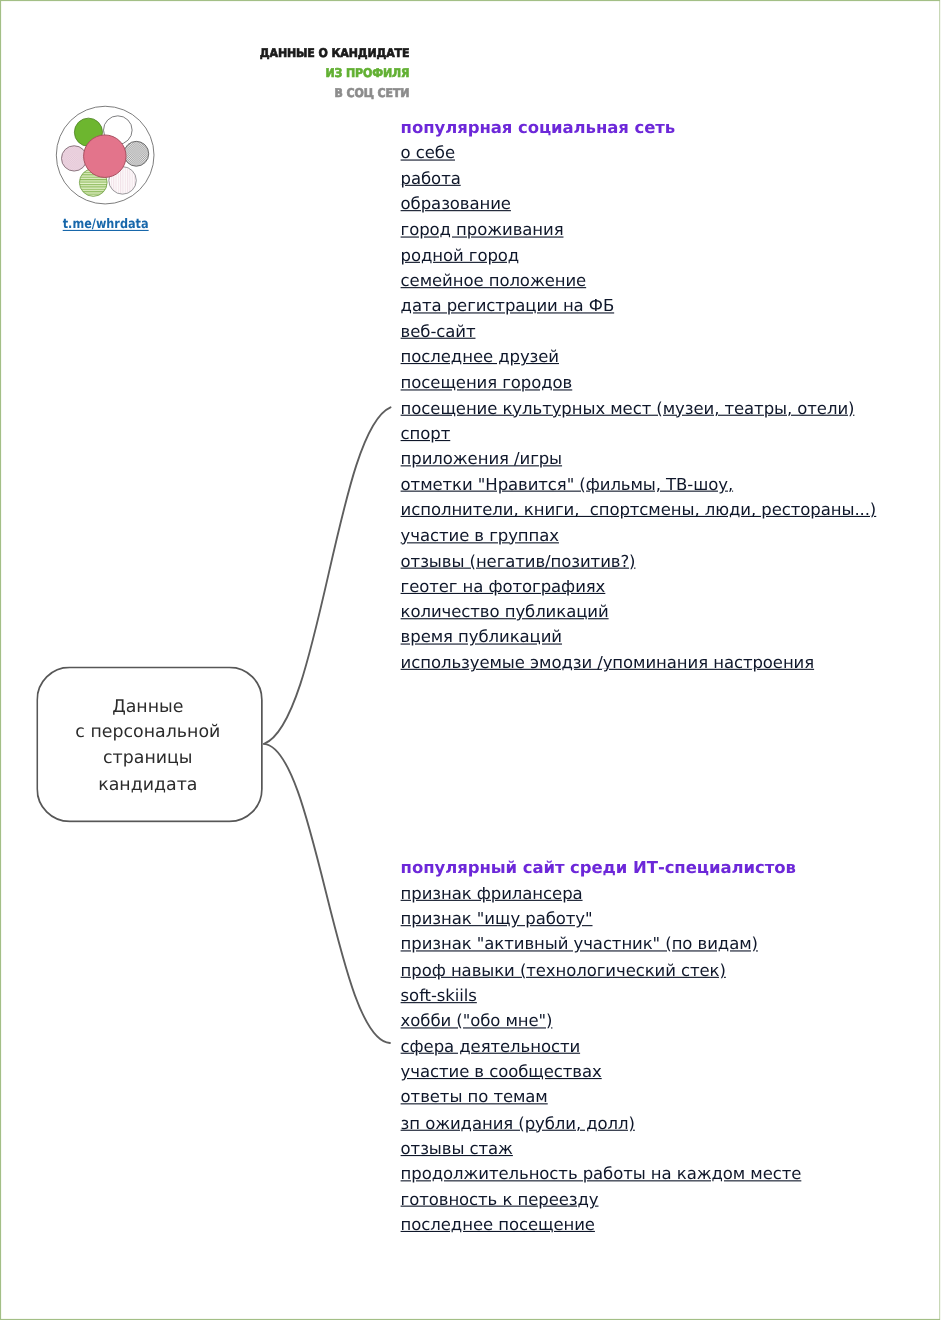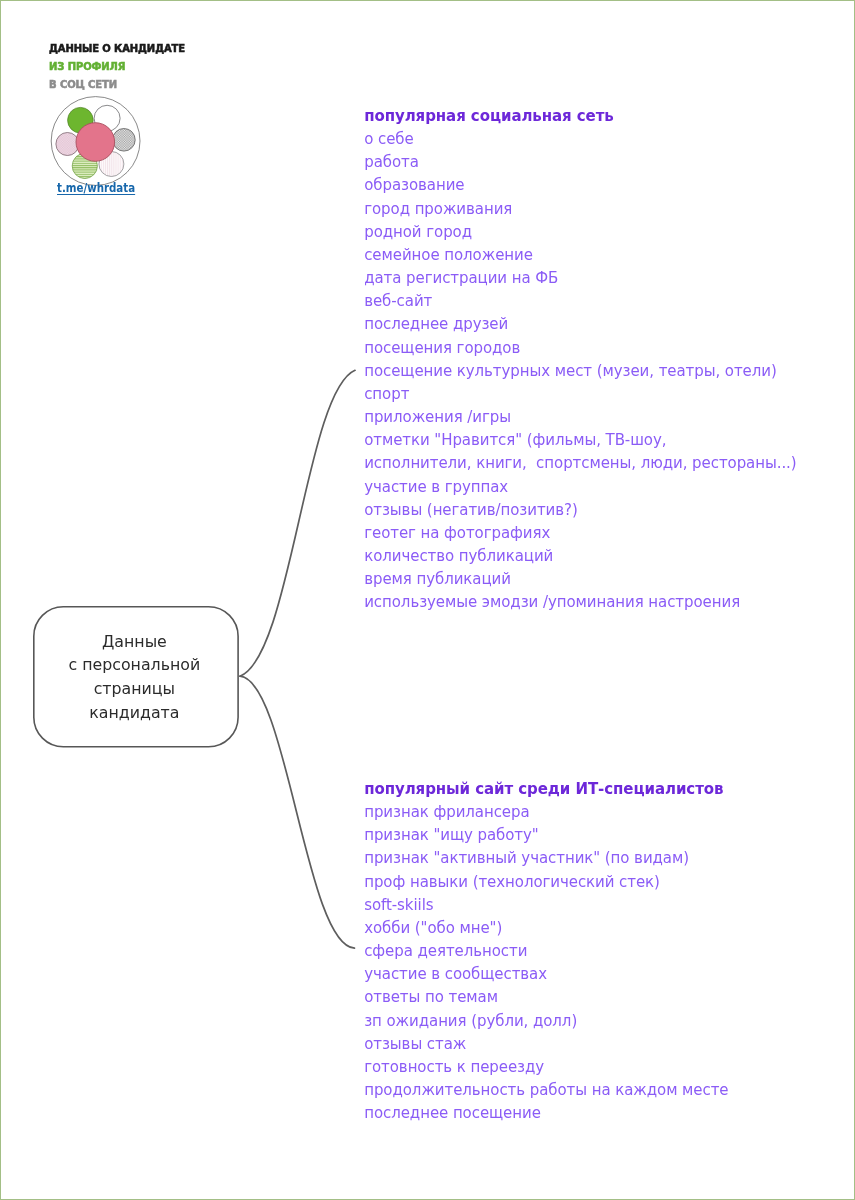--- a/index.html
+++ b/index.html
@@ -3,48 +3,48 @@
 <meta charset="utf-8">
 <style>
   html,body{margin:0;padding:0;background:#fff;}
   body{width:855px;height:1200px;font-family:"DejaVu Sans",sans-serif;overflow:hidden;}
   #page{position:relative;width:855px;height:1200px;background:#ffffff;overflow:hidden;}
   #frame{position:absolute;left:0;top:0;width:855px;height:1200px;box-sizing:border-box;
          border:1.2px solid #a3bf86;pointer-events:none;}
   .abs{position:absolute;}
 
   
-  #header{left:48.6px;top:40px;width:320px;}
+  #header{left:48.6px;top:40px;width:320px;text-align:right;}
   .htitle{font-family:"DejaVu Sans Condensed","DejaVu Sans",sans-serif;
           font-weight:bold;font-size:11px;line-height:18.2px;letter-spacing:-0.1px;
           transform:scaleX(1.01);transform-origin:left center;white-space:nowrap;}
   .htitle.l1{-webkit-text-stroke:0.55px #1a1a1a;}
   .htitle.l2{-webkit-text-stroke:0.55px #62b033;}
   .htitle.l3{-webkit-text-stroke:0.55px #8c8c8c;}
   .htitle.l1{color:#1a1a1a;}
   .htitle.l2{color:#62b033;}
   .htitle.l3{color:#8c8c8c;}
 
   #logo{left:45px;top:95px;}
-  #linkrow{left:57px;top:177px;}
+  #linkrow{left:57px;top:192px;}
   .linktext{font-family:"DejaVu Sans Condensed","DejaVu Sans",sans-serif;
             font-weight:bold;font-size:12px;color:#1767ab;display:inline-block;
             transform:scaleX(0.95);transform-origin:left top;
             text-decoration:underline;text-decoration-thickness:1.3px;text-underline-offset:2.4px;}
 
   
   #centre{left:33.4px;top:606px;width:174px;height:142px;}
   #centre .label{position:absolute;left:-2px;top:0px;width:206px;height:142px;
       display:flex;flex-direction:column;align-items:center;justify-content:center;
       font-size:15.8px;line-height:23.6px;color:#2b2b2b;}
 
   
   .branch{position:absolute;left:364.2px;}
   .bhead{font-size:15px;font-weight:bold;color:#6d28d9;line-height:23.15px;white-space:nowrap;letter-spacing:-0.005em;}
-  .bitem{font-size:15px;color:#8b5cf6;line-height:23.15px;white-space:pre;letter-spacing:-0.005em;}
+  .bitem{font-size:15px;color:#0f172a;line-height:23.15px;white-space:pre;letter-spacing:-0.005em;text-decoration:underline;}
   #branch1{top:105px;}
   #branch2{top:778px;}
 </style>
 </head>
 <body>
 
 <div id="page">
 
   <div id="frame"></div>
 
@@ -140,18 +140,18 @@
       <div class="bitem">признак "ищу работу"</div>
       <div class="bitem">признак "активный участник" (по видам)</div>
       <div class="bitem">проф навыки (технологический стек)</div>
       <div class="bitem">soft-skiils</div>
       <div class="bitem">хобби ("обо мне")</div>
       <div class="bitem">сфера деятельности</div>
       <div class="bitem">участие в сообществах</div>
       <div class="bitem">ответы по темам</div>
       <div class="bitem">зп ожидания (рубли, долл)</div>
       <div class="bitem">отзывы стаж</div>
+      <div class="bitem">продолжительность работы на каждом месте</div>
       <div class="bitem">готовность к переезду</div>
-      <div class="bitem">продолжительность работы на каждом месте</div>
       <div class="bitem">последнее посещение</div>
     </div>
 
 </div>
 
 </body></html>

